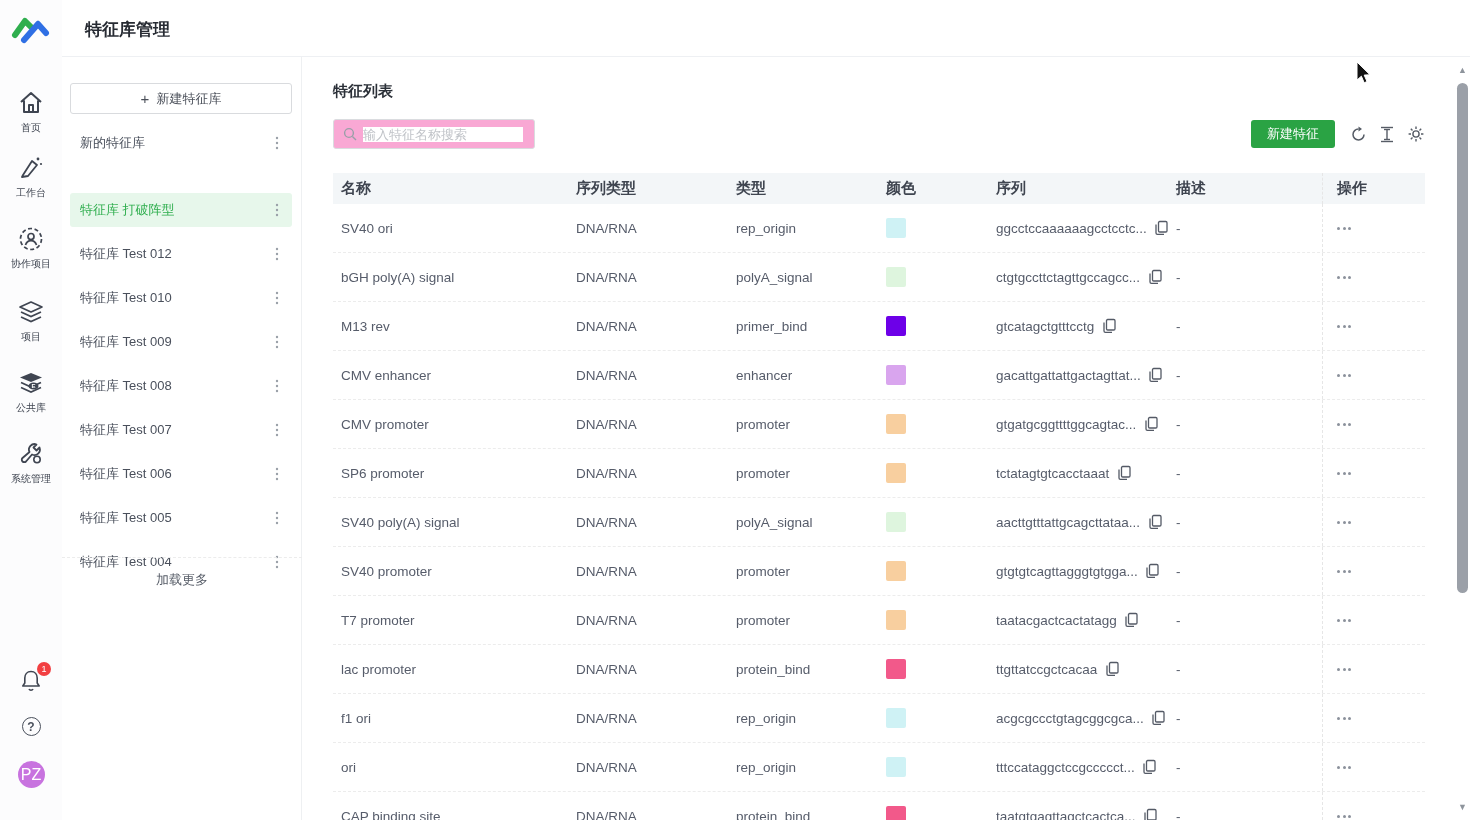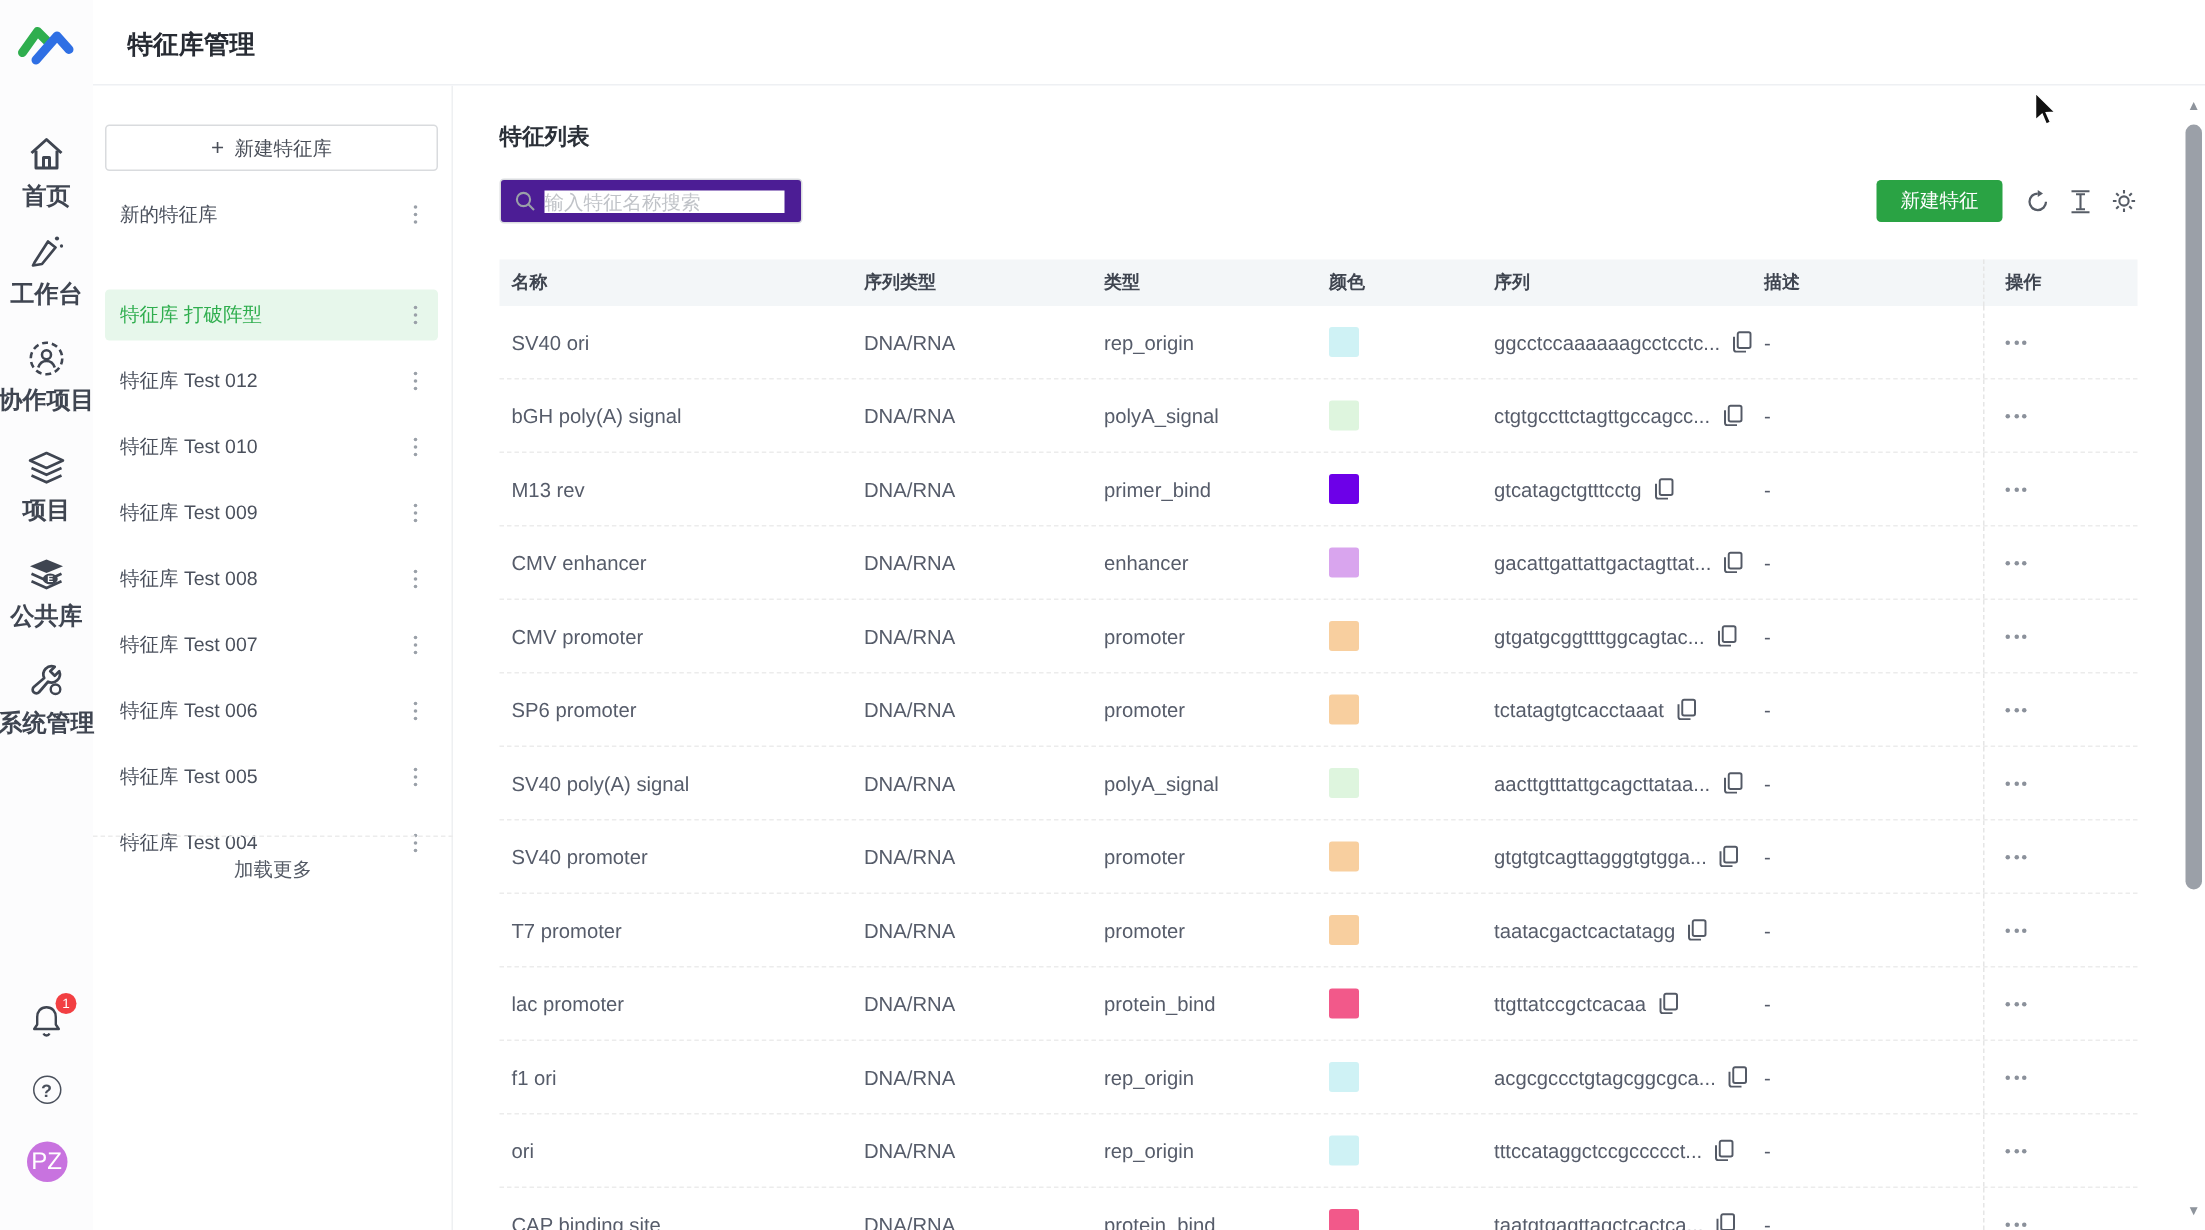--- a/index.html
+++ b/index.html
@@ -3,21 +3,21 @@
 <meta charset="utf-8">
 <style>
   * { margin:0; padding:0; box-sizing:border-box; }
   html,body { width:1470px; height:820px; overflow:hidden; background:#fff;
     font-family:"Liberation Sans", sans-serif; color:#4c5260; }
 
   
   .rail { position:absolute; left:0; top:0; width:62px; height:820px; background:#fcfcfd; z-index:5; }
   .logo { position:absolute; left:10px; top:12px; width:42px; height:36px; }
   .rail-item { position:absolute; left:0; width:62px; display:flex; flex-direction:column; align-items:center; gap:5px; cursor:pointer; }
-  .rail-item .lbl { font-size:16px; color:#3f4551; letter-spacing:0; white-space:nowrap;font-weight:bold; }
+  .rail-item .lbl { font-size:10px; color:#3f4551; letter-spacing:0; white-space:nowrap; }
   .rail-icon { width:26px; height:26px; display:flex; align-items:center; justify-content:center; }
   .rail-bottom { position:absolute; left:0; width:62px; display:flex; justify-content:center; }
   .bell-wrap { position:relative; }
   .badge { position:absolute; top:-6px; right:-8px; min-width:14px; height:14px; border-radius:7px; background:#f23f42; color:#fff; font-size:9px; line-height:14px; text-align:center; padding:0 3px; }
   .help-circle { width:19px; height:19px; border:1.4px solid #4a505c; border-radius:50%; font-size:12px; color:#4a505c; display:flex; align-items:center; justify-content:center; font-weight:bold; }
   .avatar { width:27px; height:27px; border-radius:50%; background:#c873df; color:#fff; font-size:16px; display:flex; align-items:center; justify-content:center; }
 
   
   .topbar { position:absolute; left:62px; top:0; width:1408px; height:57px; background:#fff; border-bottom:1px solid #eef0f3; z-index:4; }
   .page-title { position:absolute; left:23px; top:18px; font-size:17px; font-weight:bold; color:#272b33; }
@@ -27,31 +27,31 @@
   .new-lib-btn { position:absolute; left:8px; top:26px; width:222px; height:31px; border:1px solid #d9dbde; border-radius:3px; background:#fff; font-size:13px; color:#4a4f59; display:flex; align-items:center; justify-content:center; gap:7px; cursor:pointer; }
   .lib-list { position:absolute; left:8px; top:69px; width:222px; }
   .lib-item { height:34px; margin-bottom:10px; border-radius:3px; display:flex; align-items:center; justify-content:space-between; padding:0 8px 0 10px; font-size:13px; color:#4a505c; cursor:pointer; }
   .lib-item.selected { background:#e7f7eb; color:#2fae4e;margin-top:33px; }
   .kebab { width:14px; height:16px; display:flex; align-items:center; justify-content:center; }
   .load-more { position:absolute; left:0; top:500px; width:240px; height:44px; border-top:1px dashed #ececec; display:flex; align-items:center; justify-content:center; font-size:13px; color:#555b66; cursor:pointer; }
 
   
   .main { position:absolute; left:302px; top:57px; width:1153px; height:763px; background:#fff; overflow:hidden; }
   .list-title { position:absolute; left:31px; top:25px; font-size:15px; font-weight:bold; color:#2b3038; }
-  .search-box { position:absolute; left:31px; top:62px; width:202px; height:30px; border:1px solid #dadcdf; border-radius:3px; display:flex; align-items:center; padding-left:9px; gap:6px; background:#4c1d95; }
+  .search-box { position:absolute; left:31px; top:62px; width:202px; height:30px; border:1px solid #dadcdf; border-radius:3px; display:flex; align-items:center; padding-left:9px; gap:6px; background:#f9a8d4; }
   .search-box input { border:none; outline:none; font-size:13px; width:160px; color:#555; font-family:"Liberation Sans",sans-serif; }
   .search-box input::placeholder { color:#c0c3c8; }
   .new-feat-btn { position:absolute; left:949px; top:63px; width:84px; height:28px; background:#2aa344; border:none; border-radius:3px; color:#fff; font-size:13px; cursor:pointer; font-family:"Liberation Sans",sans-serif; }
   .tool-icon { position:absolute; top:66px; width:22px; height:22px; display:flex; align-items:center; justify-content:center; cursor:pointer; }
 
   
   .tbl { position:absolute; left:31px; top:116px; width:1092px; }
   .tbl-header, .tbl-row { display:grid; grid-template-columns:235px 160px 150px 110px 180px 154px 103px; }
   .tbl-header { height:31px; background:#f3f6f8; }
-  .tbl-header .cell { font-weight:bold; color:#3f4550; font-size:12px; display:flex; align-items:center; padding-left:8px; }
+  .tbl-header .cell { font-weight:bold; color:#3f4550; font-size:15px; display:flex; align-items:center; padding-left:8px; }
   .tbl-row { height:49px; border-bottom:1px dashed #ececec; }
   .tbl-row .cell { display:flex; align-items:center; padding-left:8px; font-size:13.5px; color:#565c6a; overflow:hidden; white-space:nowrap; }
   .cell.op, .tbl-header .cell.op { border-left:1px dashed #e6e6e6; padding-left:14px; }
   .swatch { width:20px; height:20px; border-radius:2px; }
   .seq-cell { gap:7px; color:#4b5260; }
   .copy-btn { width:16px; height:16px; flex:0 0 16px; cursor:pointer; display:flex; align-items:center; justify-content:center; }
   .desc { color:#5a606c; }
   .dots-btn { width:24px; height:16px; display:flex; align-items:center; gap:2.5px; cursor:pointer; }
   .dots-btn i { width:3px; height:3px; border-radius:50%; background:#8b919b; }
 

